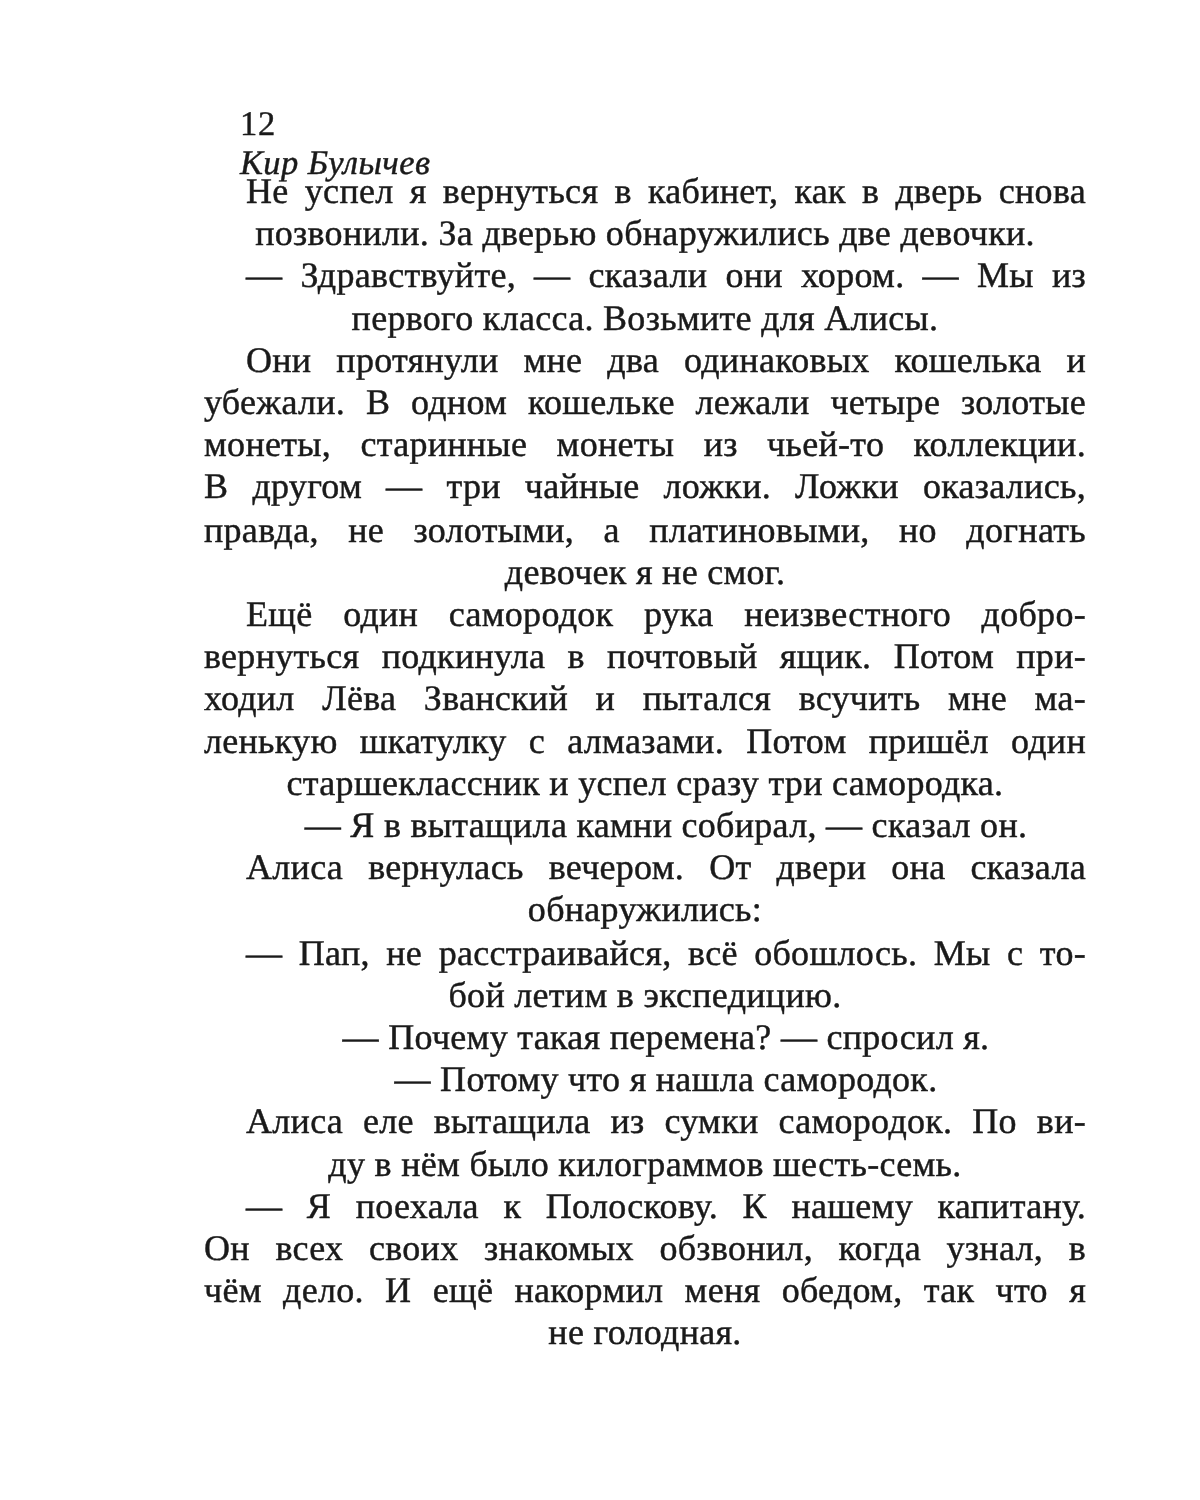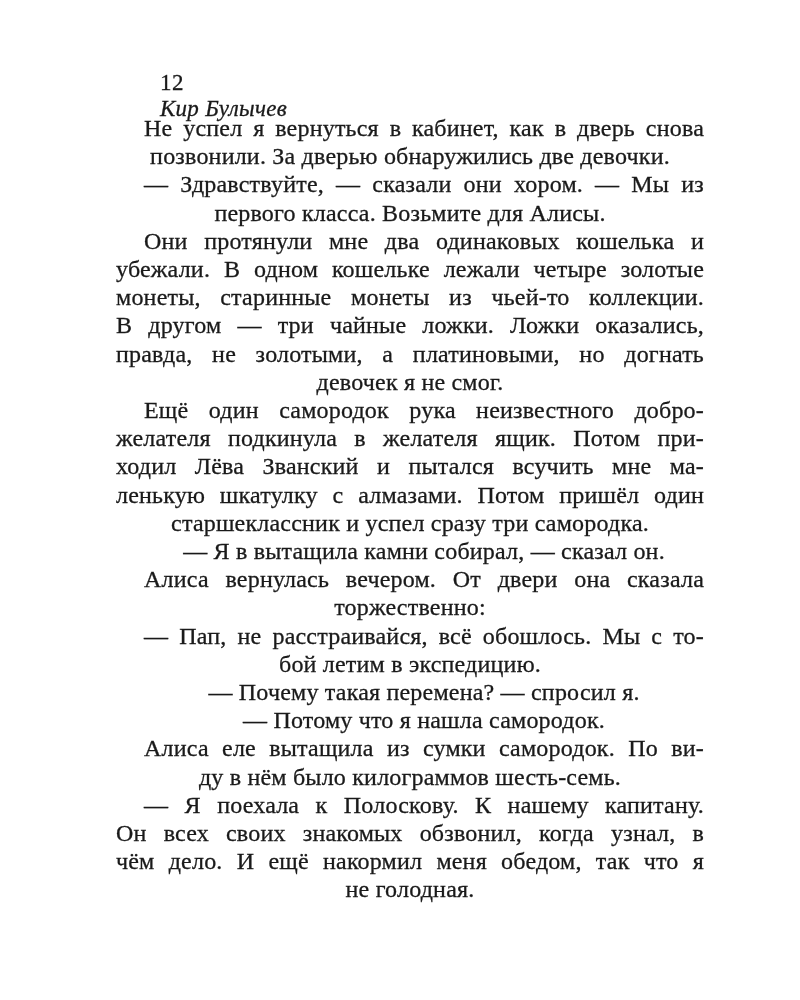--- a/index.html
+++ b/index.html
@@ -32,21 +32,21 @@
     letter-spacing: 0.5px;
   }
   .author {
     font-style: italic;
     font-size: 23px;
     margin-left: 30px;
     letter-spacing: 0.3px;
   }
   .content {
     position: absolute;
-    left: 116px;
+    left: 136px;
     top: 114px;
     width: 588px;
     font-size: 24px;
     line-height: 28.2px;
     letter-spacing: 0.2px;
   }
   .line { text-align: center; }
   .line.just {
     text-align: justify;
     text-align-last: justify;
@@ -66,27 +66,27 @@
       <div class="line">позвонили. За дверью обнаружились две девочки.</div>
       <div class="line indent just">— Здравствуйте, — сказали они хором. — Мы из</div>
       <div class="line">первого класса. Возьмите для Алисы.</div>
       <div class="line indent just">Они протянули мне два одинаковых кошелька и</div>
       <div class="line just">убежали. В одном кошельке лежали четыре золотые</div>
       <div class="line just">монеты, старинные монеты из чьей-то коллекции.</div>
       <div class="line just">В другом — три чайные ложки. Ложки оказались,</div>
       <div class="line just">правда, не золотыми, а платиновыми, но догнать</div>
       <div class="line">девочек я не смог.</div>
       <div class="line indent just">Ещё один самородок рука неизвестного добро-</div>
-      <div class="line just">желателя подкинула в желателя ящик. Потом при-</div>
+      <div class="line just">вернуться подкинула в почтовый ящик. Потом при-</div>
       <div class="line just">ходил Лёва Званский и пытался всучить мне ма-</div>
       <div class="line just">ленькую шкатулку с алмазами. Потом пришёл один</div>
       <div class="line">старшеклассник и успел сразу три самородка.</div>
       <div class="line indent">— Я в вытащила камни собирал, — сказал он.</div>
       <div class="line indent just">Алиса вернулась вечером. От двери она сказала</div>
-      <div class="line">торжественно:</div>
+      <div class="line">обнаружились:</div>
       <div class="line indent just">— Пап, не расстраивайся, всё обошлось. Мы с то-</div>
       <div class="line">бой летим в экспедицию.</div>
       <div class="line indent">— Почему такая перемена? — спросил я.</div>
       <div class="line indent">— Потому что я нашла самородок.</div>
       <div class="line indent just">Алиса еле вытащила из сумки самородок. По ви-</div>
       <div class="line">ду в нём было килограммов шесть-семь.</div>
       <div class="line indent just">— Я поехала к Полоскову. К нашему капитану.</div>
       <div class="line just">Он всех своих знакомых обзвонил, когда узнал, в</div>
       <div class="line just">чём дело. И ещё накормил меня обедом, так что я</div>
       <div class="line">не голодная.</div>

